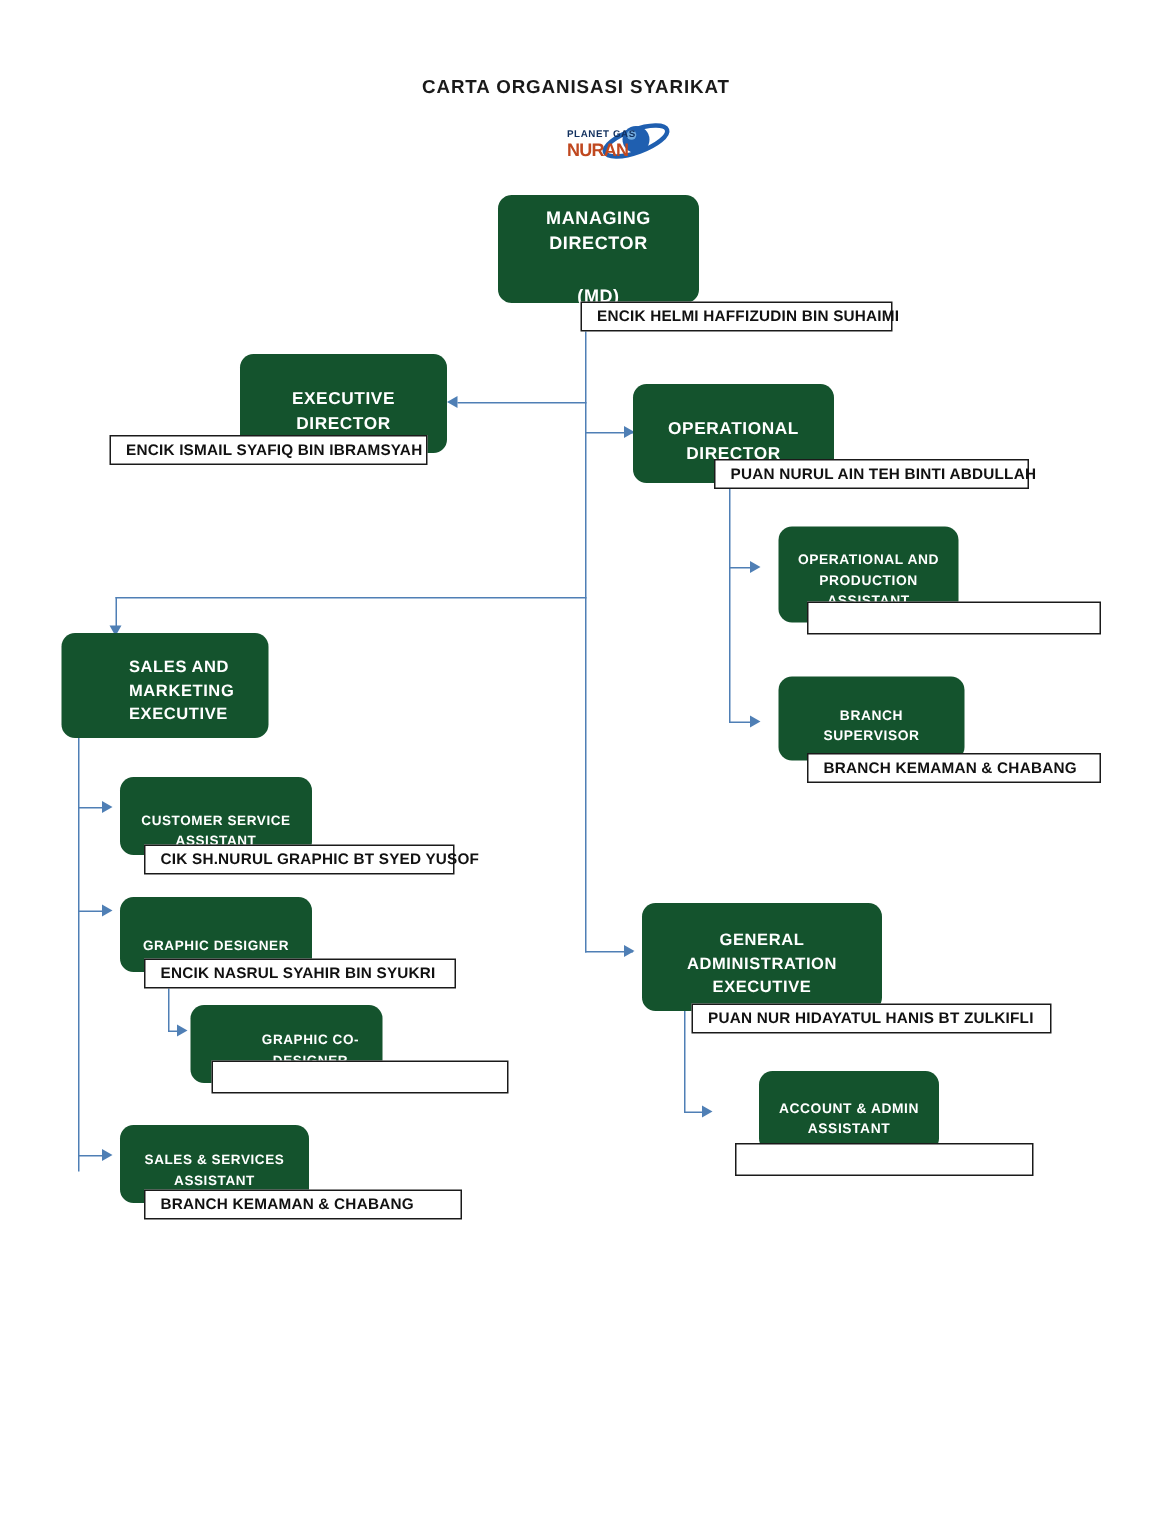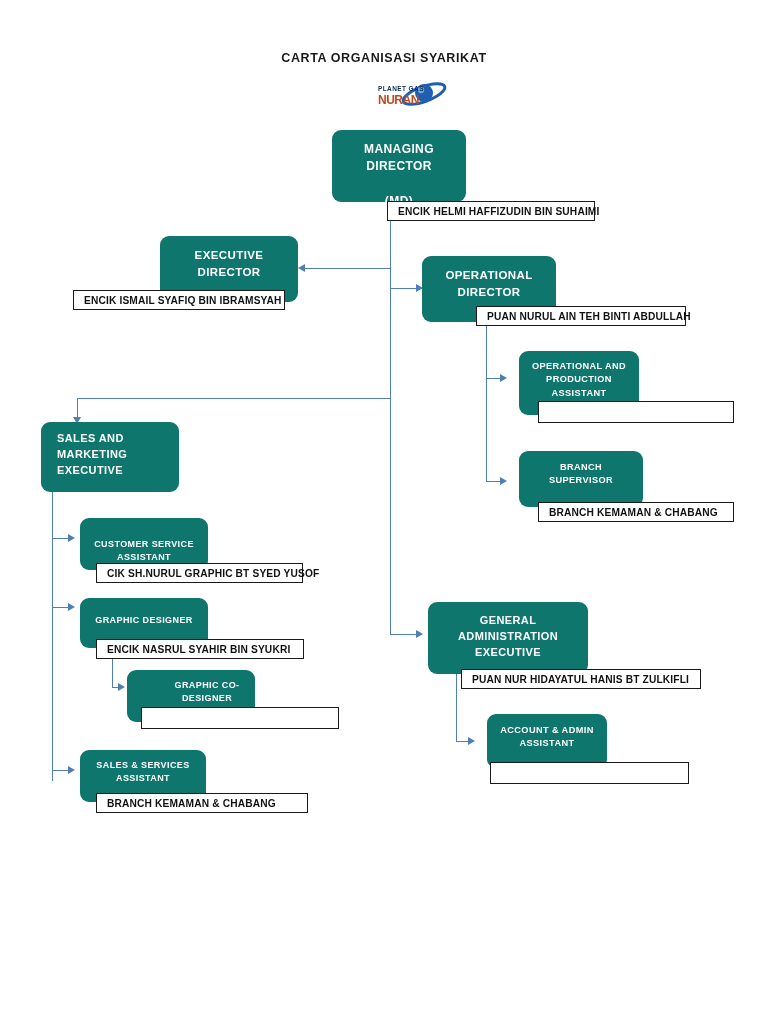--- a/index.html
+++ b/index.html
@@ -38,30 +38,30 @@
     top: 79px;
     width: 84px;
     height: 30px;
   }
   .logo svg { display:block; }
 
   
   .role-box {
     position: absolute;
     box-sizing: border-box;
-    background: #0f766e;
+    background: #14532d;
     border-radius: 9px;
     color: #ffffff;
     font-weight: 700;
     text-align: center;
     letter-spacing: 0.4px;
     display: flex;
     flex-direction: column;
     align-items: center;
-    justify-content: flex-start;
+    justify-content: center;
     padding-top: 9px;
     line-height: 1.45;
     box-shadow: 0 0 0 0 rgba(0,0,0,0);
   }
   .role-box .ln { display: block; width: 100%; }
 
   
   .name-box {
     position: absolute;
     box-sizing: border-box;
@@ -184,21 +184,21 @@
     <span class="ln">ASSISTANT</span>
   </div>
   <div class="name-box" style="left:538px; top:401px; width:196px; height:22px;"></div>
 
   <div class="role-box" style="left:519px; top:451px; width:124px; height:56px; font-size:9.2px; padding-top:10px;">
     <span class="ln">BRANCH</span>
     <span class="ln">SUPERVISOR</span>
   </div>
   <div class="name-box" style="left:538px; top:502px; width:196px; height:20px;">BRANCH KEMAMAN &amp; CHABANG</div>
 
-  <div class="role-box" style="left:41px; top:422px; width:138px; height:70px; font-size:11px; padding-top:9px; align-items:flex-start; padding-left:16px;">
+  <div class="role-box" style="left:41px; top:422px; width:138px; height:70px; font-size:11px; padding-top:9px; align-items:flex-start; padding-left:45px;">
     <span class="ln" style="text-align:left;">SALES AND</span>
     <span class="ln" style="text-align:left;">MARKETING</span>
     <span class="ln" style="text-align:left;">EXECUTIVE</span>
   </div>
 
   <div class="role-box" style="left:80px; top:518px; width:128px; height:52px; font-size:9px; padding-top:20px;">
     <span class="ln">CUSTOMER SERVICE</span>
     <span class="ln">ASSISTANT</span>
   </div>
   <div class="name-box" style="left:96px; top:563px; width:207px; height:20px;">CIK SH.NURUL GRAPHIC BT SYED YUSOF</div>
@@ -220,19 +220,19 @@
   </div>
   <div class="name-box" style="left:96px; top:793px; width:212px; height:20px;">BRANCH KEMAMAN &amp; CHABANG</div>
 
   <div class="role-box" style="left:428px; top:602px; width:160px; height:72px; font-size:11px; padding-top:11px;">
     <span class="ln">GENERAL</span>
     <span class="ln">ADMINISTRATION</span>
     <span class="ln">EXECUTIVE</span>
   </div>
   <div class="name-box" style="left:461px; top:669px; width:240px; height:20px;">PUAN NUR HIDAYATUL HANIS BT ZULKIFLI</div>
 
-  <div class="role-box" style="left:487px; top:714px; width:120px; height:54px; font-size:9.2px; padding-top:10px;">
+  <div class="role-box" style="left:506px; top:714px; width:120px; height:54px; font-size:9.2px; padding-top:10px;">
     <span class="ln">ACCOUNT  &amp; ADMIN</span>
     <span class="ln">ASSISTANT</span>
   </div>
   <div class="name-box" style="left:490px; top:762px; width:199px; height:22px;"></div>
 
 </div>
 
 </body></html>

